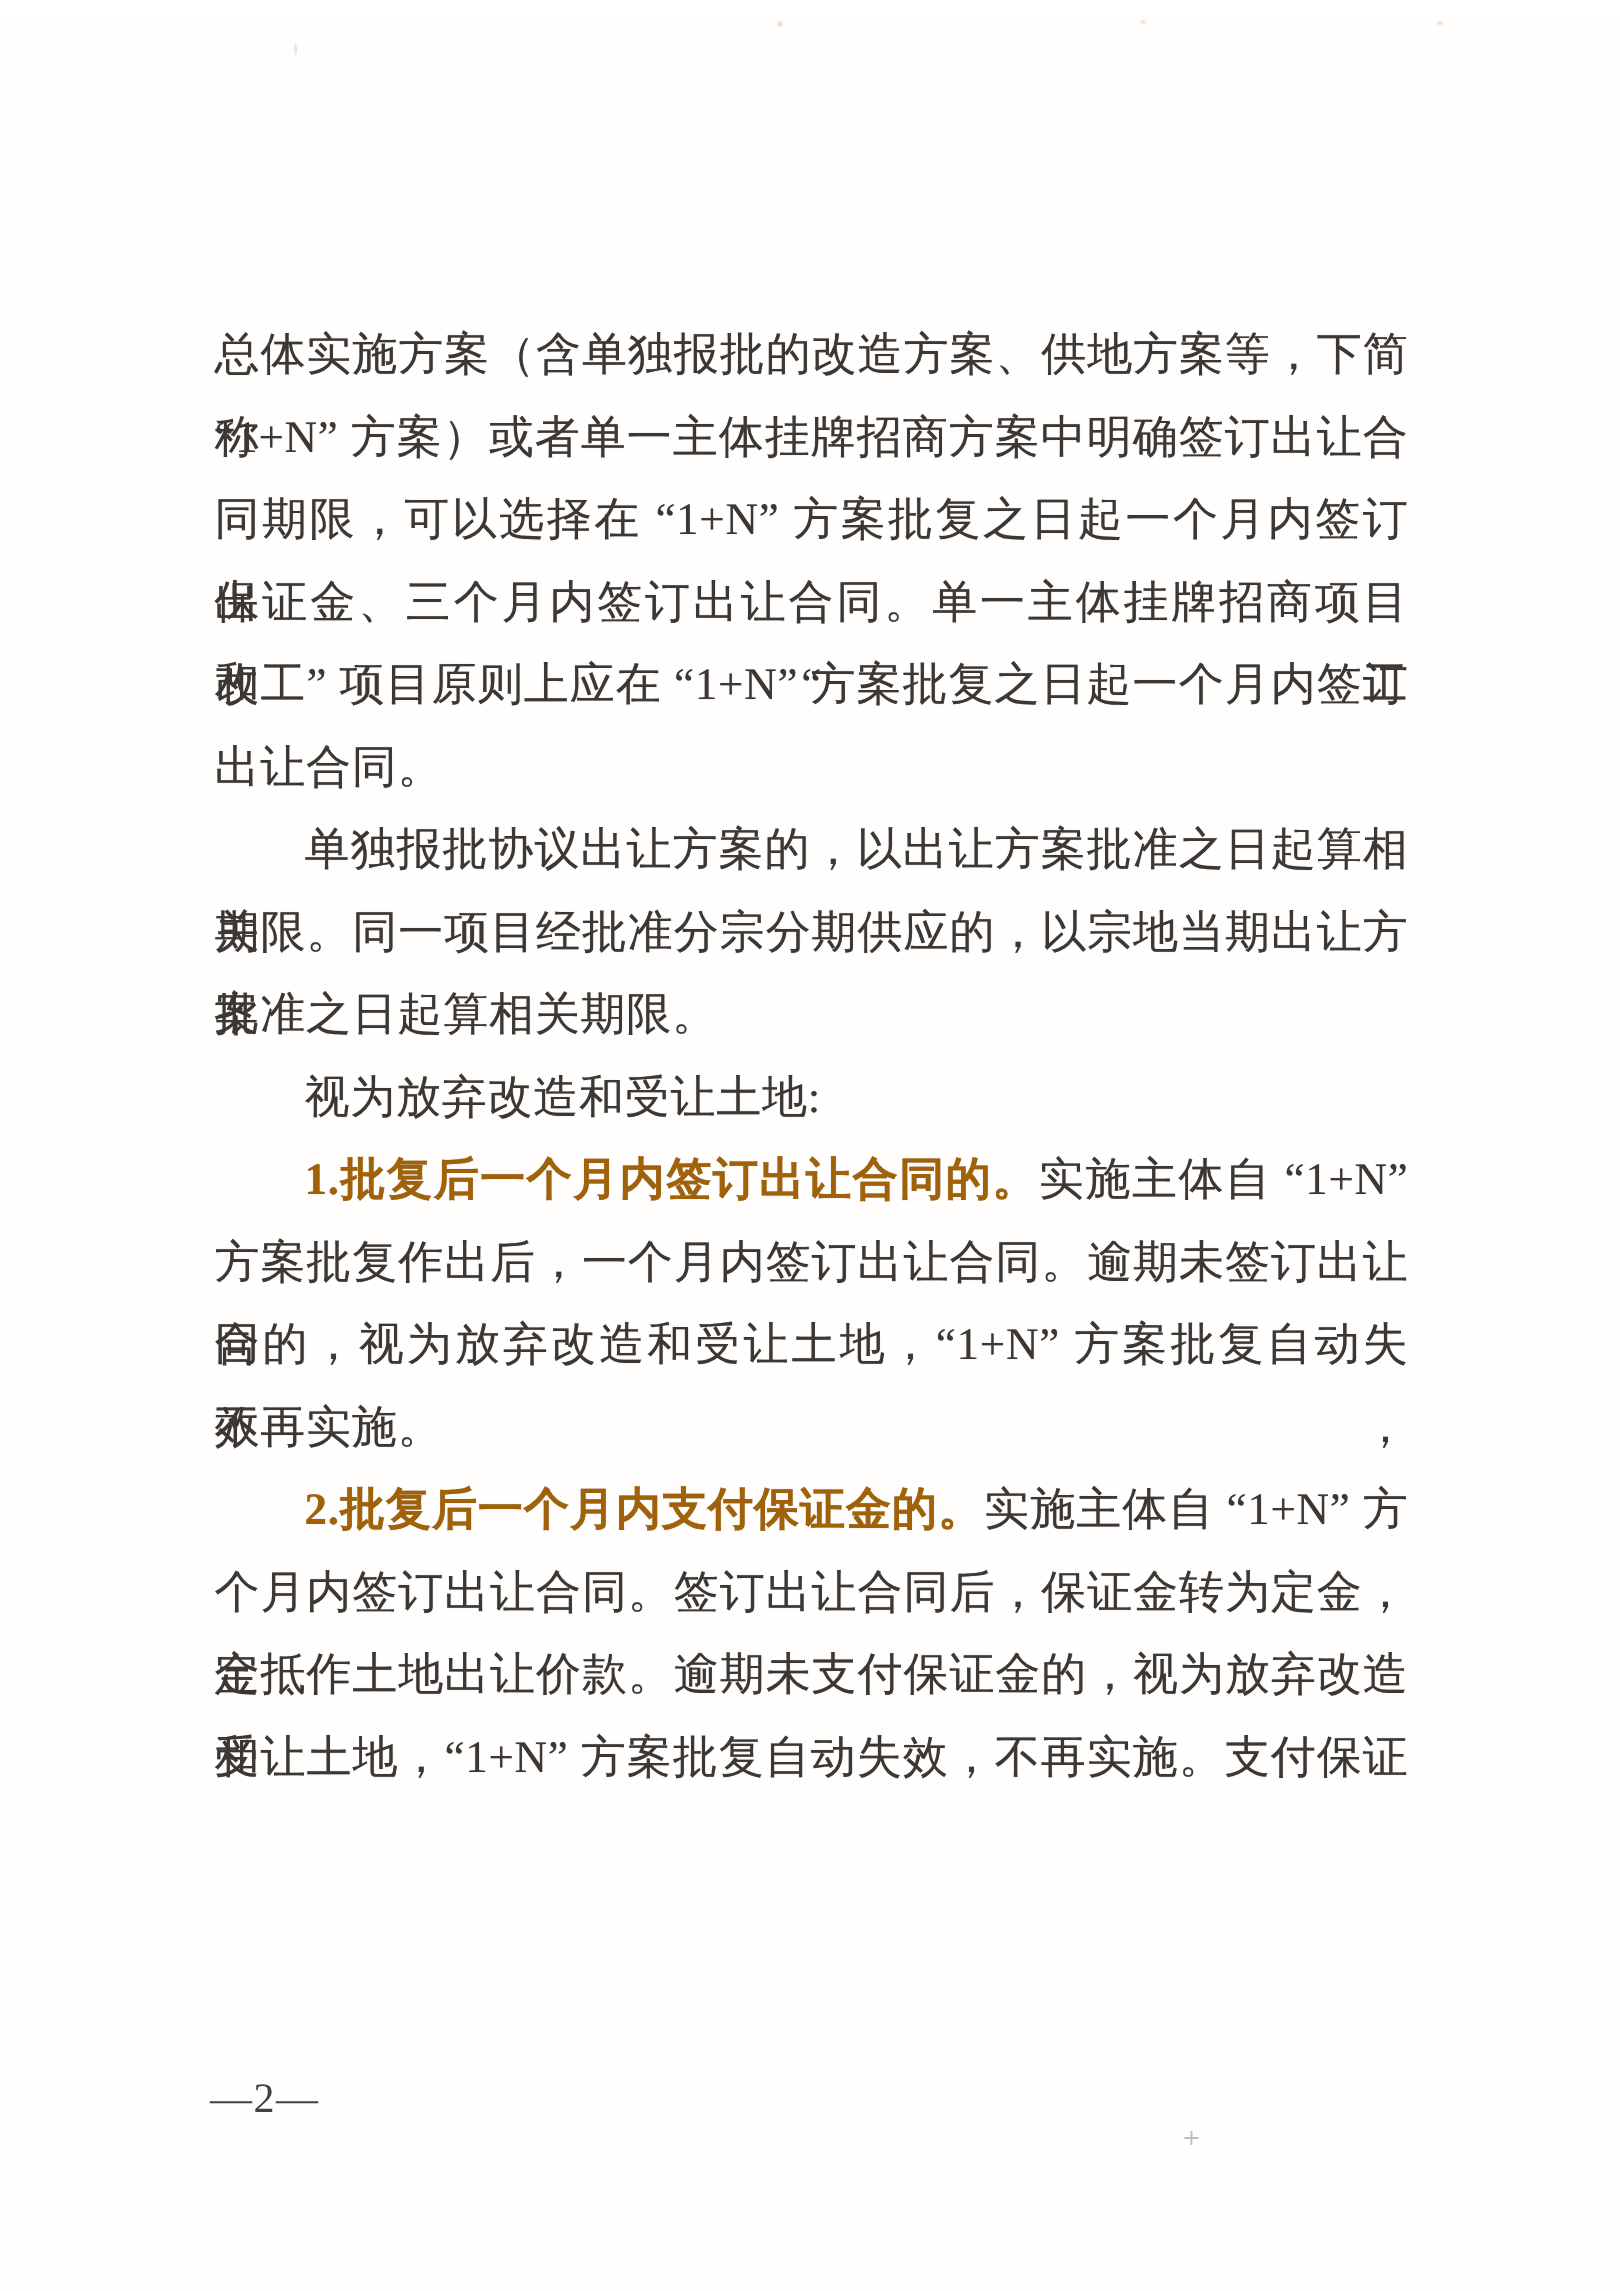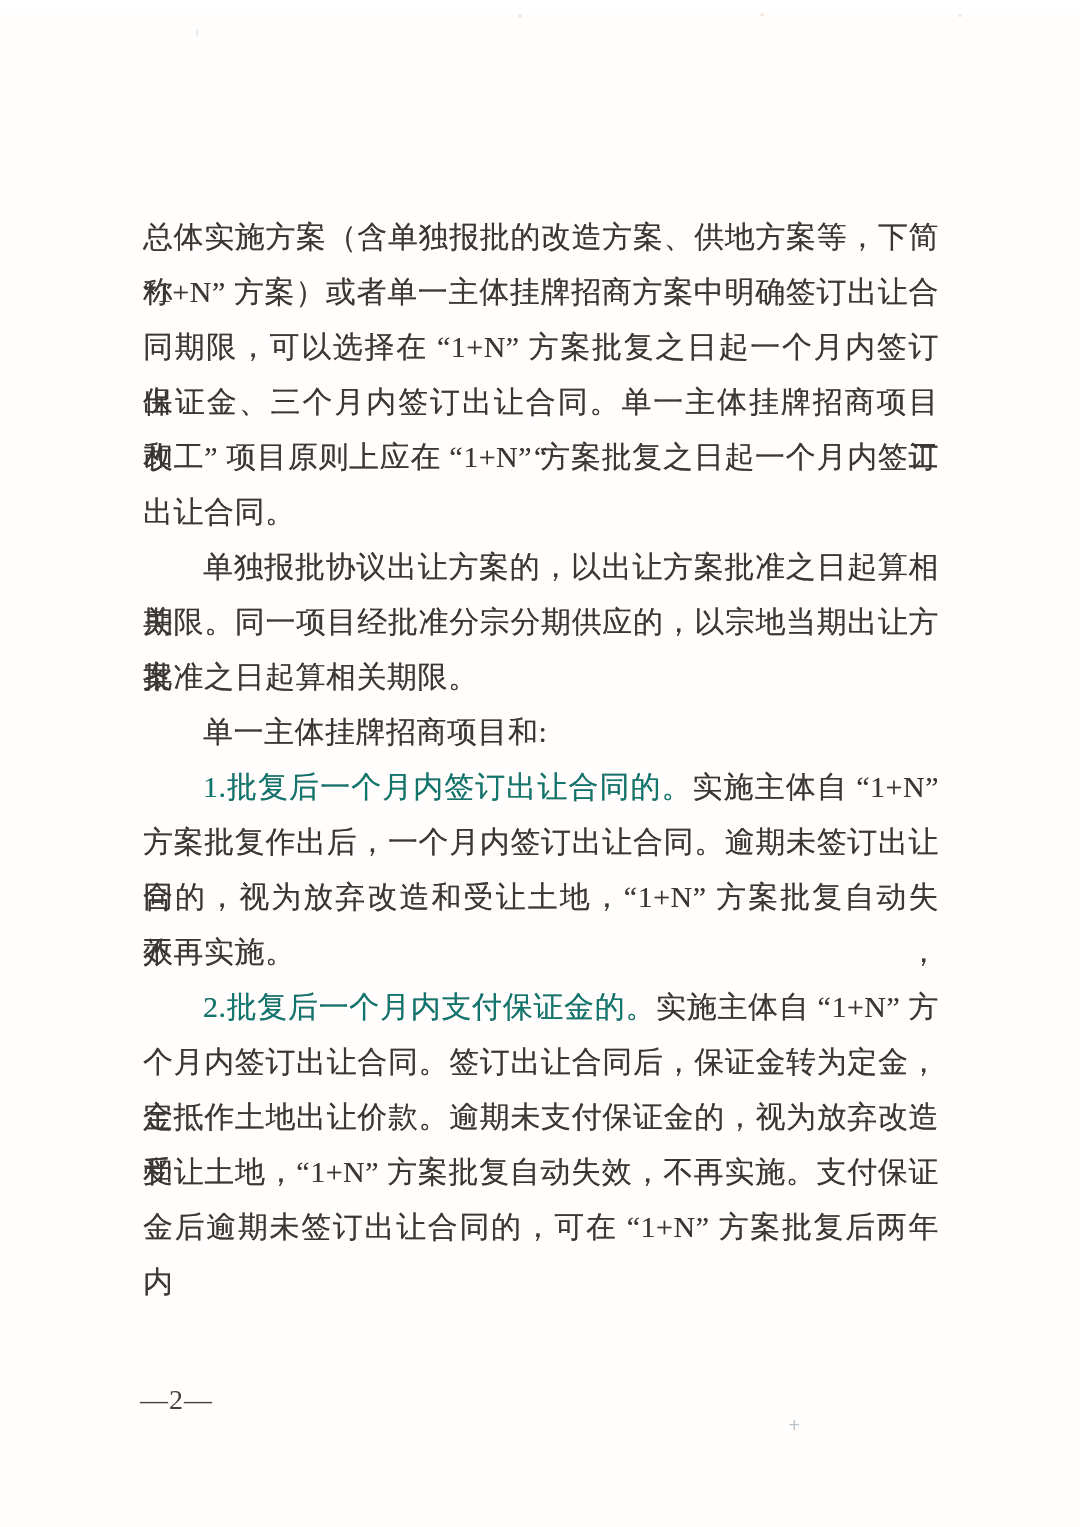--- a/index.html
+++ b/index.html
@@ -38,22 +38,22 @@
   }
   .ln.fill {
     white-space: normal;
     text-align: justify;
     text-align-last: justify;
   }
   .ln.ind {
     text-indent: 60px;
   }
   .b {
-    font-weight: 400;
-    color: #0f766e;
+    font-weight: 700;
+    color: #a16207;
   }
   .footer {
     position: absolute;
     top: 1372px;
     left: 140px;
     font-size: 28px;
     letter-spacing: 1px;
     color: #454340;
   }
   .artifact-plus {
@@ -86,29 +86,28 @@
   <div class="textblock">
     <div class="ln fill">总体实施方案（含单独报批的改造方案、供地方案等，下简称</div>
     <div class="ln fill">“1+N” 方案）或者单一主体挂牌招商方案中明确签订出让合</div>
     <div class="ln fill">同期限，可以选择在 “1+N” 方案批复之日起一个月内签订出</div>
     <div class="ln fill">保证金、三个月内签订出让合同。单一主体挂牌招商项目和“工</div>
     <div class="ln fill">改工” 项目原则上应在 “1+N” 方案批复之日起一个月内签订</div>
     <div class="ln">出让合同。</div>
     <div class="ln ind fill">单独报批协议出让方案的，以出让方案批准之日起算相关</div>
     <div class="ln fill">期限。同一项目经批准分宗分期供应的，以宗地当期出让方案</div>
     <div class="ln">批准之日起算相关期限。</div>
-    <div class="ln ind">单一主体挂牌招商项目和:</div>
+    <div class="ln ind">视为放弃改造和受让土地:</div>
     <div class="ln ind fill"><span class="b">1.批复后一个月内签订出让合同的。</span><span>实施主体自 “1+N”</span></div>
     <div class="ln fill">方案批复作出后，一个月内签订出让合同。逾期未签订出让合</div>
     <div class="ln fill">同的，视为放弃改造和受让土地，“1+N” 方案批复自动失效，</div>
     <div class="ln">不再实施。</div>
     <div class="ln ind fill"><span class="b">2.批复后一个月内支付保证金的。</span><span>实施主体自 “1+N” 方</span></div>
     <div class="ln fill">个月内签订出让合同。签订出让合同后，保证金转为定金，定</div>
     <div class="ln fill">金抵作土地出让价款。逾期未支付保证金的，视为放弃改造和</div>
     <div class="ln fill">受让土地，“1+N” 方案批复自动失效，不再实施。支付保证</div>
-    <div class="ln fill">金后逾期未签订出让合同的，可在 “1+N” 方案批复后两年内</div>
   </div>
 
   <div class="footer">—2—</div>
 
   <div class="artifact-plus">+</div>
 
 </div>
 
 </body></html>

